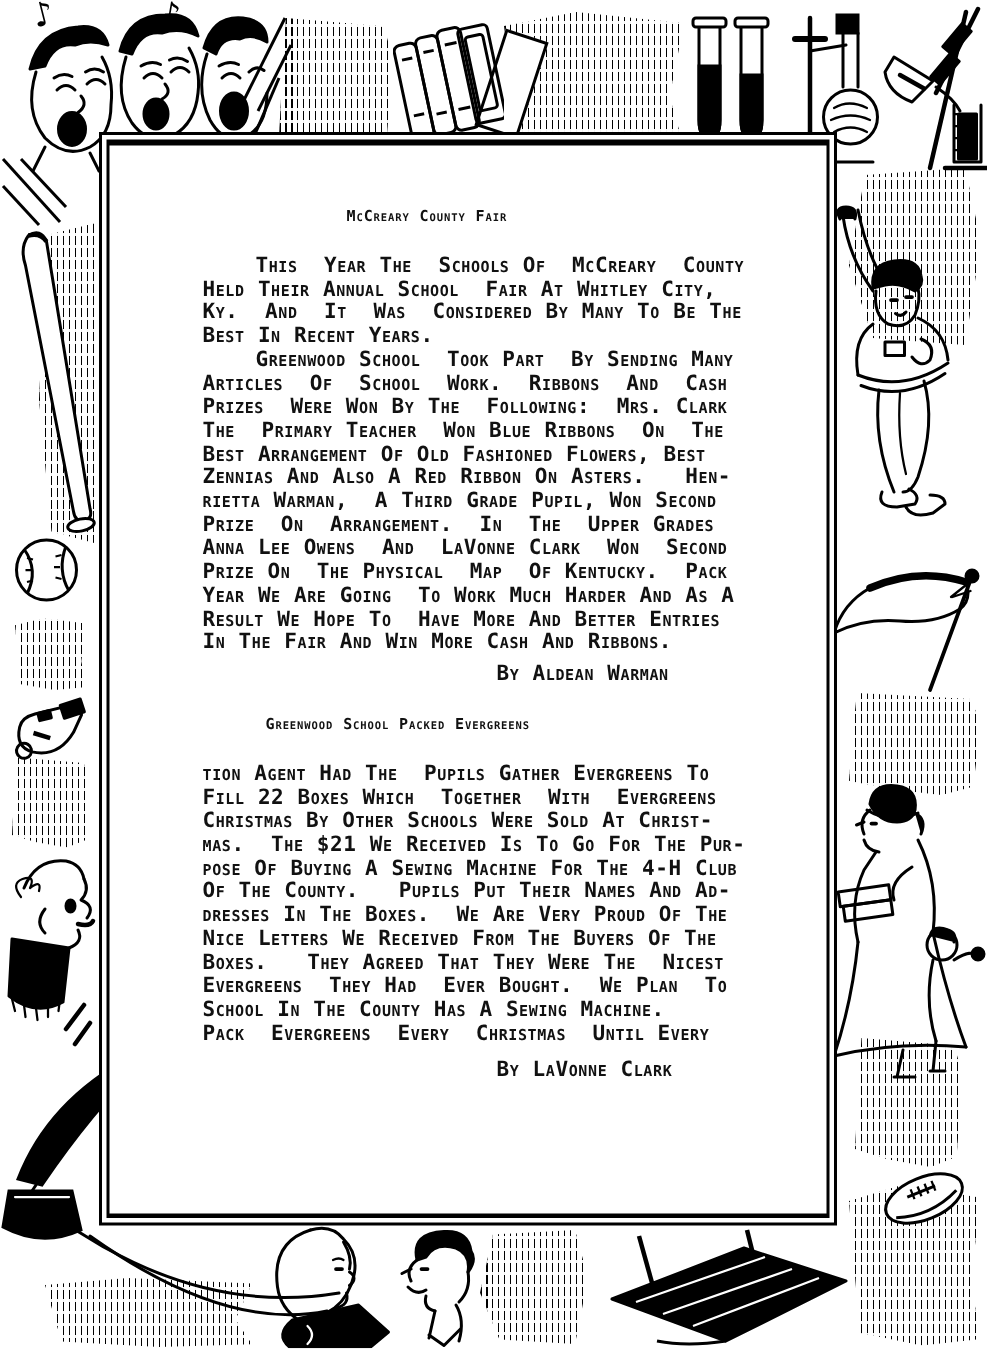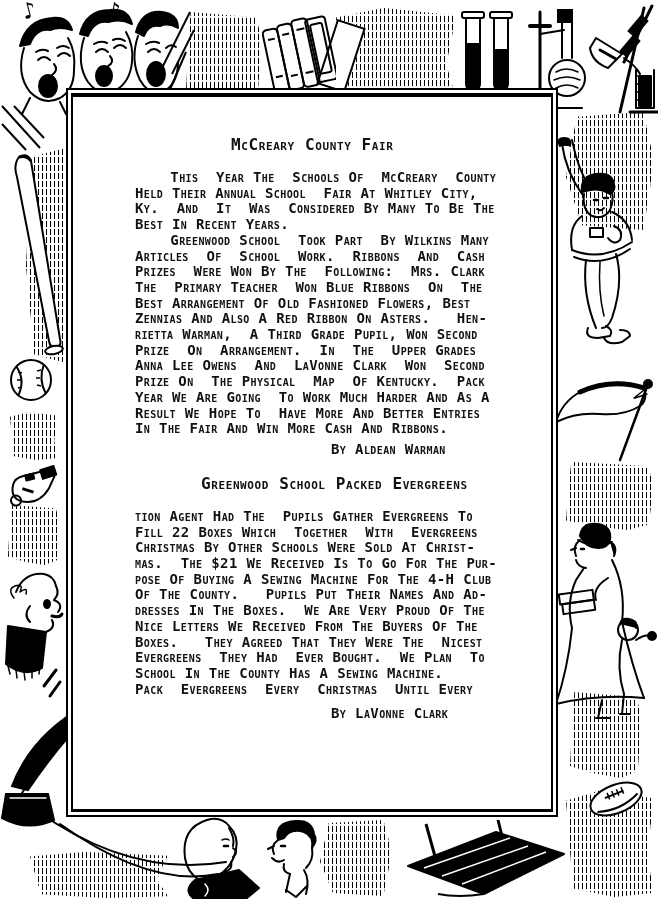--- a/index.html
+++ b/index.html
@@ -26,23 +26,23 @@
   
   .frame{position:absolute;left:66px;top:88px;width:488px;height:725px;
          border:2px solid #000;background:#fff;z-index:4;}
   .frame-inner{position:absolute;inset:3px;border-style:solid;border-color:#000;
          border-width:4px 2px 3px 2px;}
   .content{position:absolute;inset:0;padding:40px 16px 0 62px;}
 
   .smallcaps{font-variant:small-caps;}
   .line{white-space:pre;font-size:14px;line-height:15.7px;font-weight:bold;
         letter-spacing:.4px;}
-  .title{font-size:16px;line-height:16px;font-weight:bold;letter-spacing:.6px;}
+  .title{font-size:10px;line-height:16px;font-weight:bold;letter-spacing:.6px;}
   .title-1{margin:0 0 17px 96px;}
-  .title-2{margin:19px 0 17px 66px;}
+  .title-2{margin:19px 0 17px 42px;}
   .byline{font-size:14px;line-height:16px;font-weight:bold;letter-spacing:.4px;}
   .byline-1{margin:4px 0 0 196px;}
   .byline-2{margin:8px 0 0 196px;}
 
   svg *{vector-effect:non-scaling-stroke;}
 </style>
 </head>
 <body>
 
 <div class="page">
@@ -339,21 +339,21 @@
       <div class="content smallcaps">
 
         <div class="title title-1">McCreary County Fair</div>
 
         <div>
 
         <div class="line">    This  Year The  Schools Of  McCreary  County</div>
             <div class="line">Held Their Annual School  Fair At Whitley City,</div>
             <div class="line">Ky.  And  It  Was  Considered By Many To Be The</div>
             <div class="line">Best In Recent Years.</div>
-            <div class="line">    Greenwood School  Took Part  By Wilkins Many</div>
+            <div class="line">    Greenwood School  Took Part  By Sending Many</div>
             <div class="line">Articles  Of  School  Work.  Ribbons  And  Cash</div>
             <div class="line">Prizes  Were Won By The  Following:  Mrs. Clark</div>
             <div class="line">The  Primary Teacher  Won Blue Ribbons  On  The</div>
             <div class="line">Best Arrangement Of Old Fashioned Flowers, Best</div>
             <div class="line">Zennias And Also A Red Ribbon On Asters.   Hen-</div>
             <div class="line">rietta Warman,  A Third Grade Pupil, Won Second</div>
             <div class="line">Prize  On  Arrangement.  In  The  Upper Grades</div>
             <div class="line">Anna Lee Owens  And  LaVonne Clark  Won  Second</div>
             <div class="line">Prize On  The Physical  Map  Of Kentucky.  Pack</div>
             <div class="line">Year We Are Going  To Work Much Harder And As A</div>

